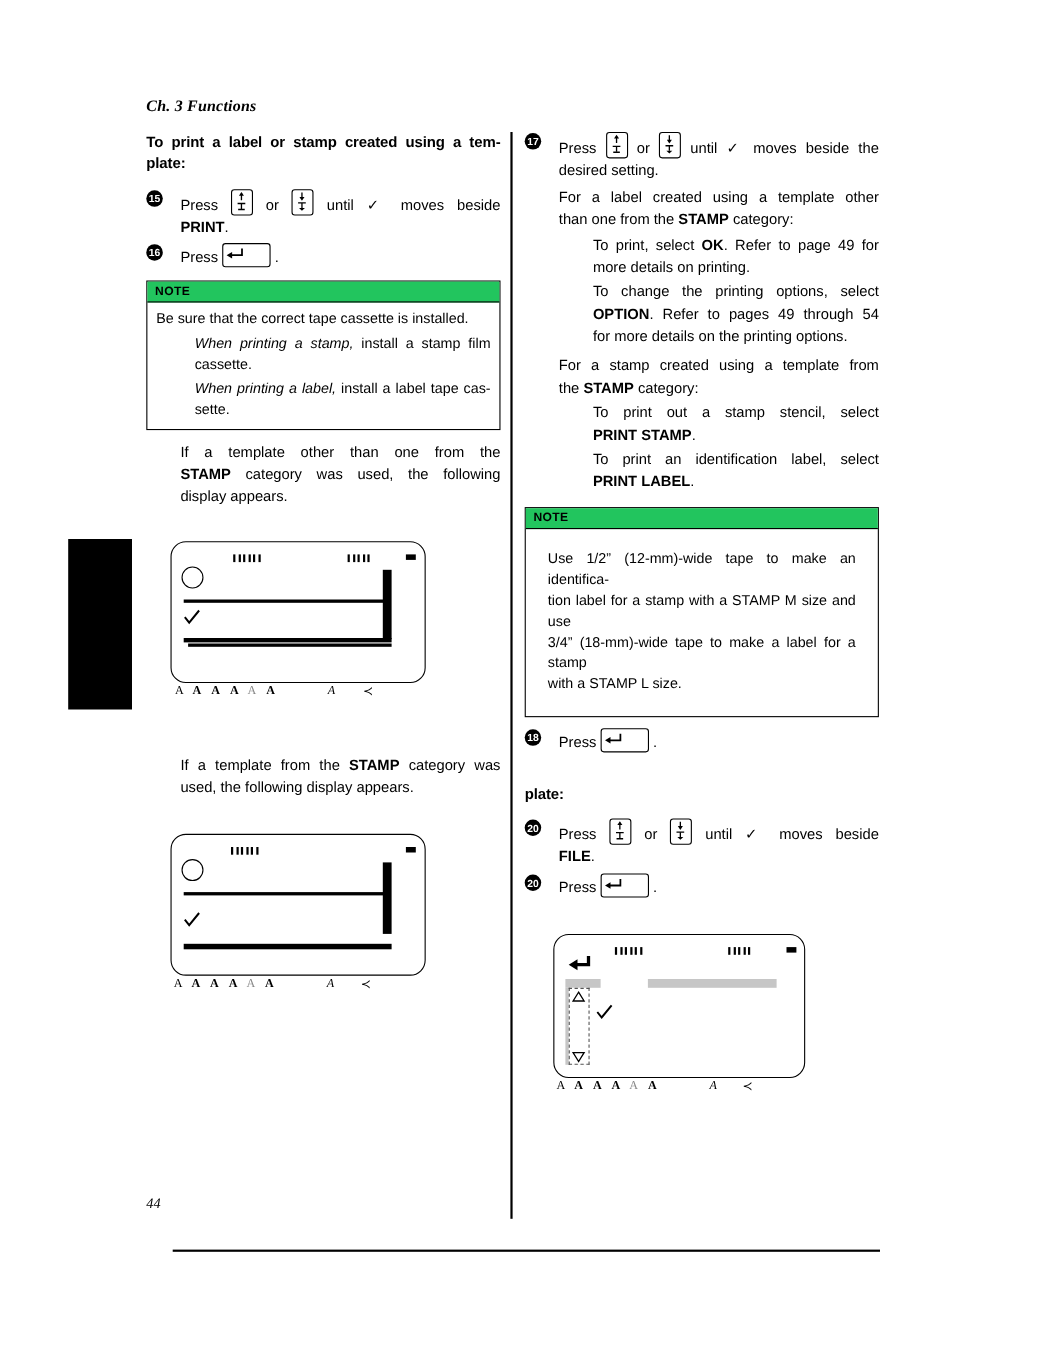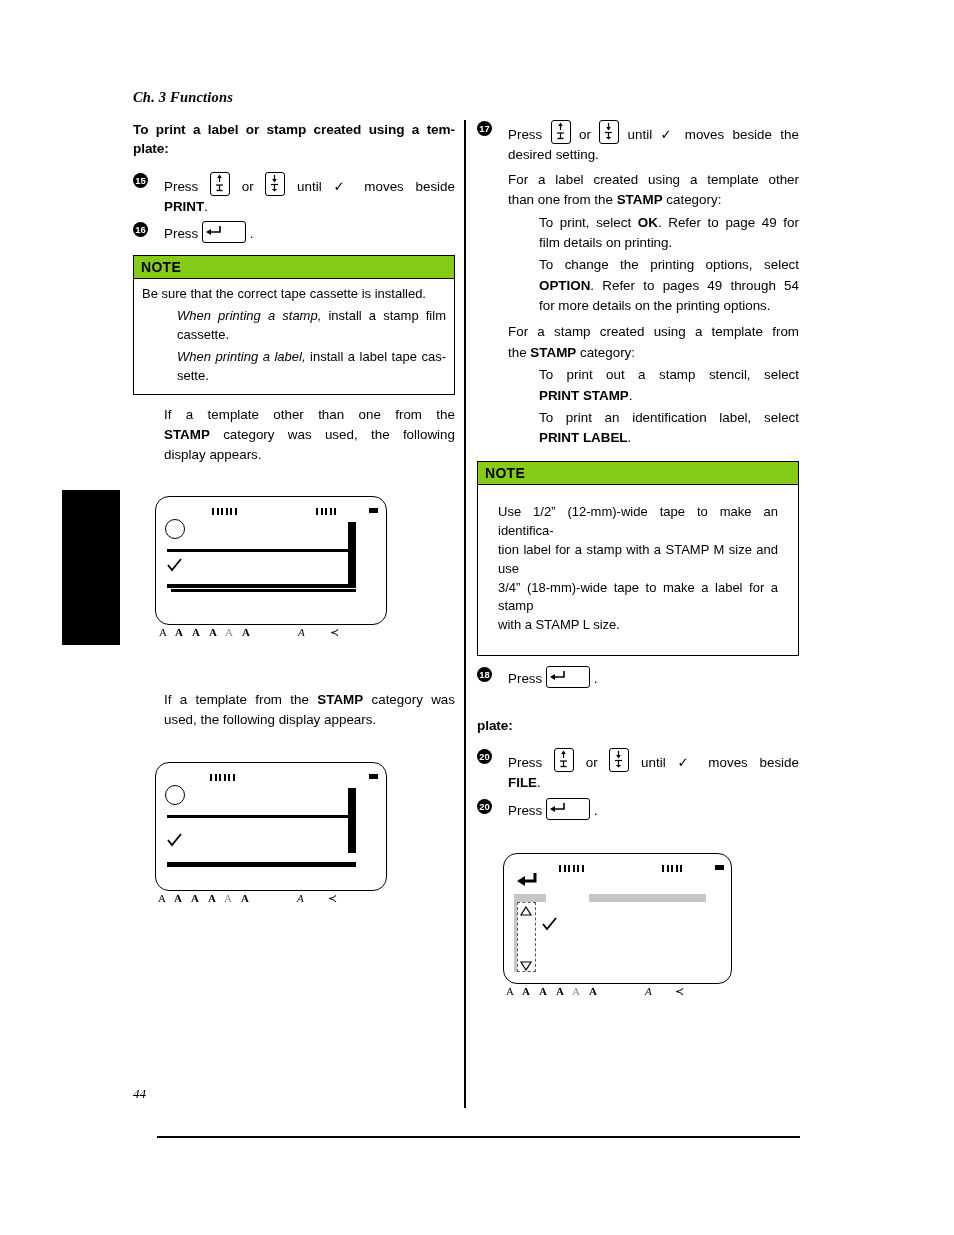--- a/index.html
+++ b/index.html
@@ -123,23 +123,23 @@
 
   .key-arrow svg, .key-enter svg { display: block; }
 
   
   .note {
     border: 1.5px solid #000;
     margin: 10px 0 10px 0;
     background: #fff;
   }
   .note-head {
-    background: #84cc16;
+    background: #22c55e;
     border-bottom: 1.5px solid #000;
-    font-size: 14px;
+    font-size: 11px;
     font-weight: bold;
     padding: 3px 7px 3px 7px;
     letter-spacing: .3px;
   }
   .note-body { padding: 6px 8px 8px 8px; }
   .note-body p {
     margin: 0 0 3px 0;
     font-size: 13px;
     line-height: 1.46;
   }
@@ -396,21 +396,21 @@
       <span class="line">desired setting.</span>
     </div>
 
     <p class="para">
       <span class="jl">For a label created using a template other</span>
       <span><span>than one from the </span><b>STAMP</b><span> category:</span></span>
     </p>
 
     <p class="para indent2">
       <span class="jl"><span>To print, select </span><b>OK</b><span>. Refer to page 49 for</span></span>
-      <span>film details on printing.</span>
+      <span>more details on printing.</span>
     </p>
 
     <p class="para indent2">
       <span class="jl">To change the printing options, select</span>
       <span class="jl"><b>OPTION</b><span>. Refer to pages 49 through 54</span></span>
       <span>for more details on the printing options.</span>
     </p>
 
     <p class="para" style="margin-top:6px;">
       <span class="jl">For a stamp created using a template from</span>

